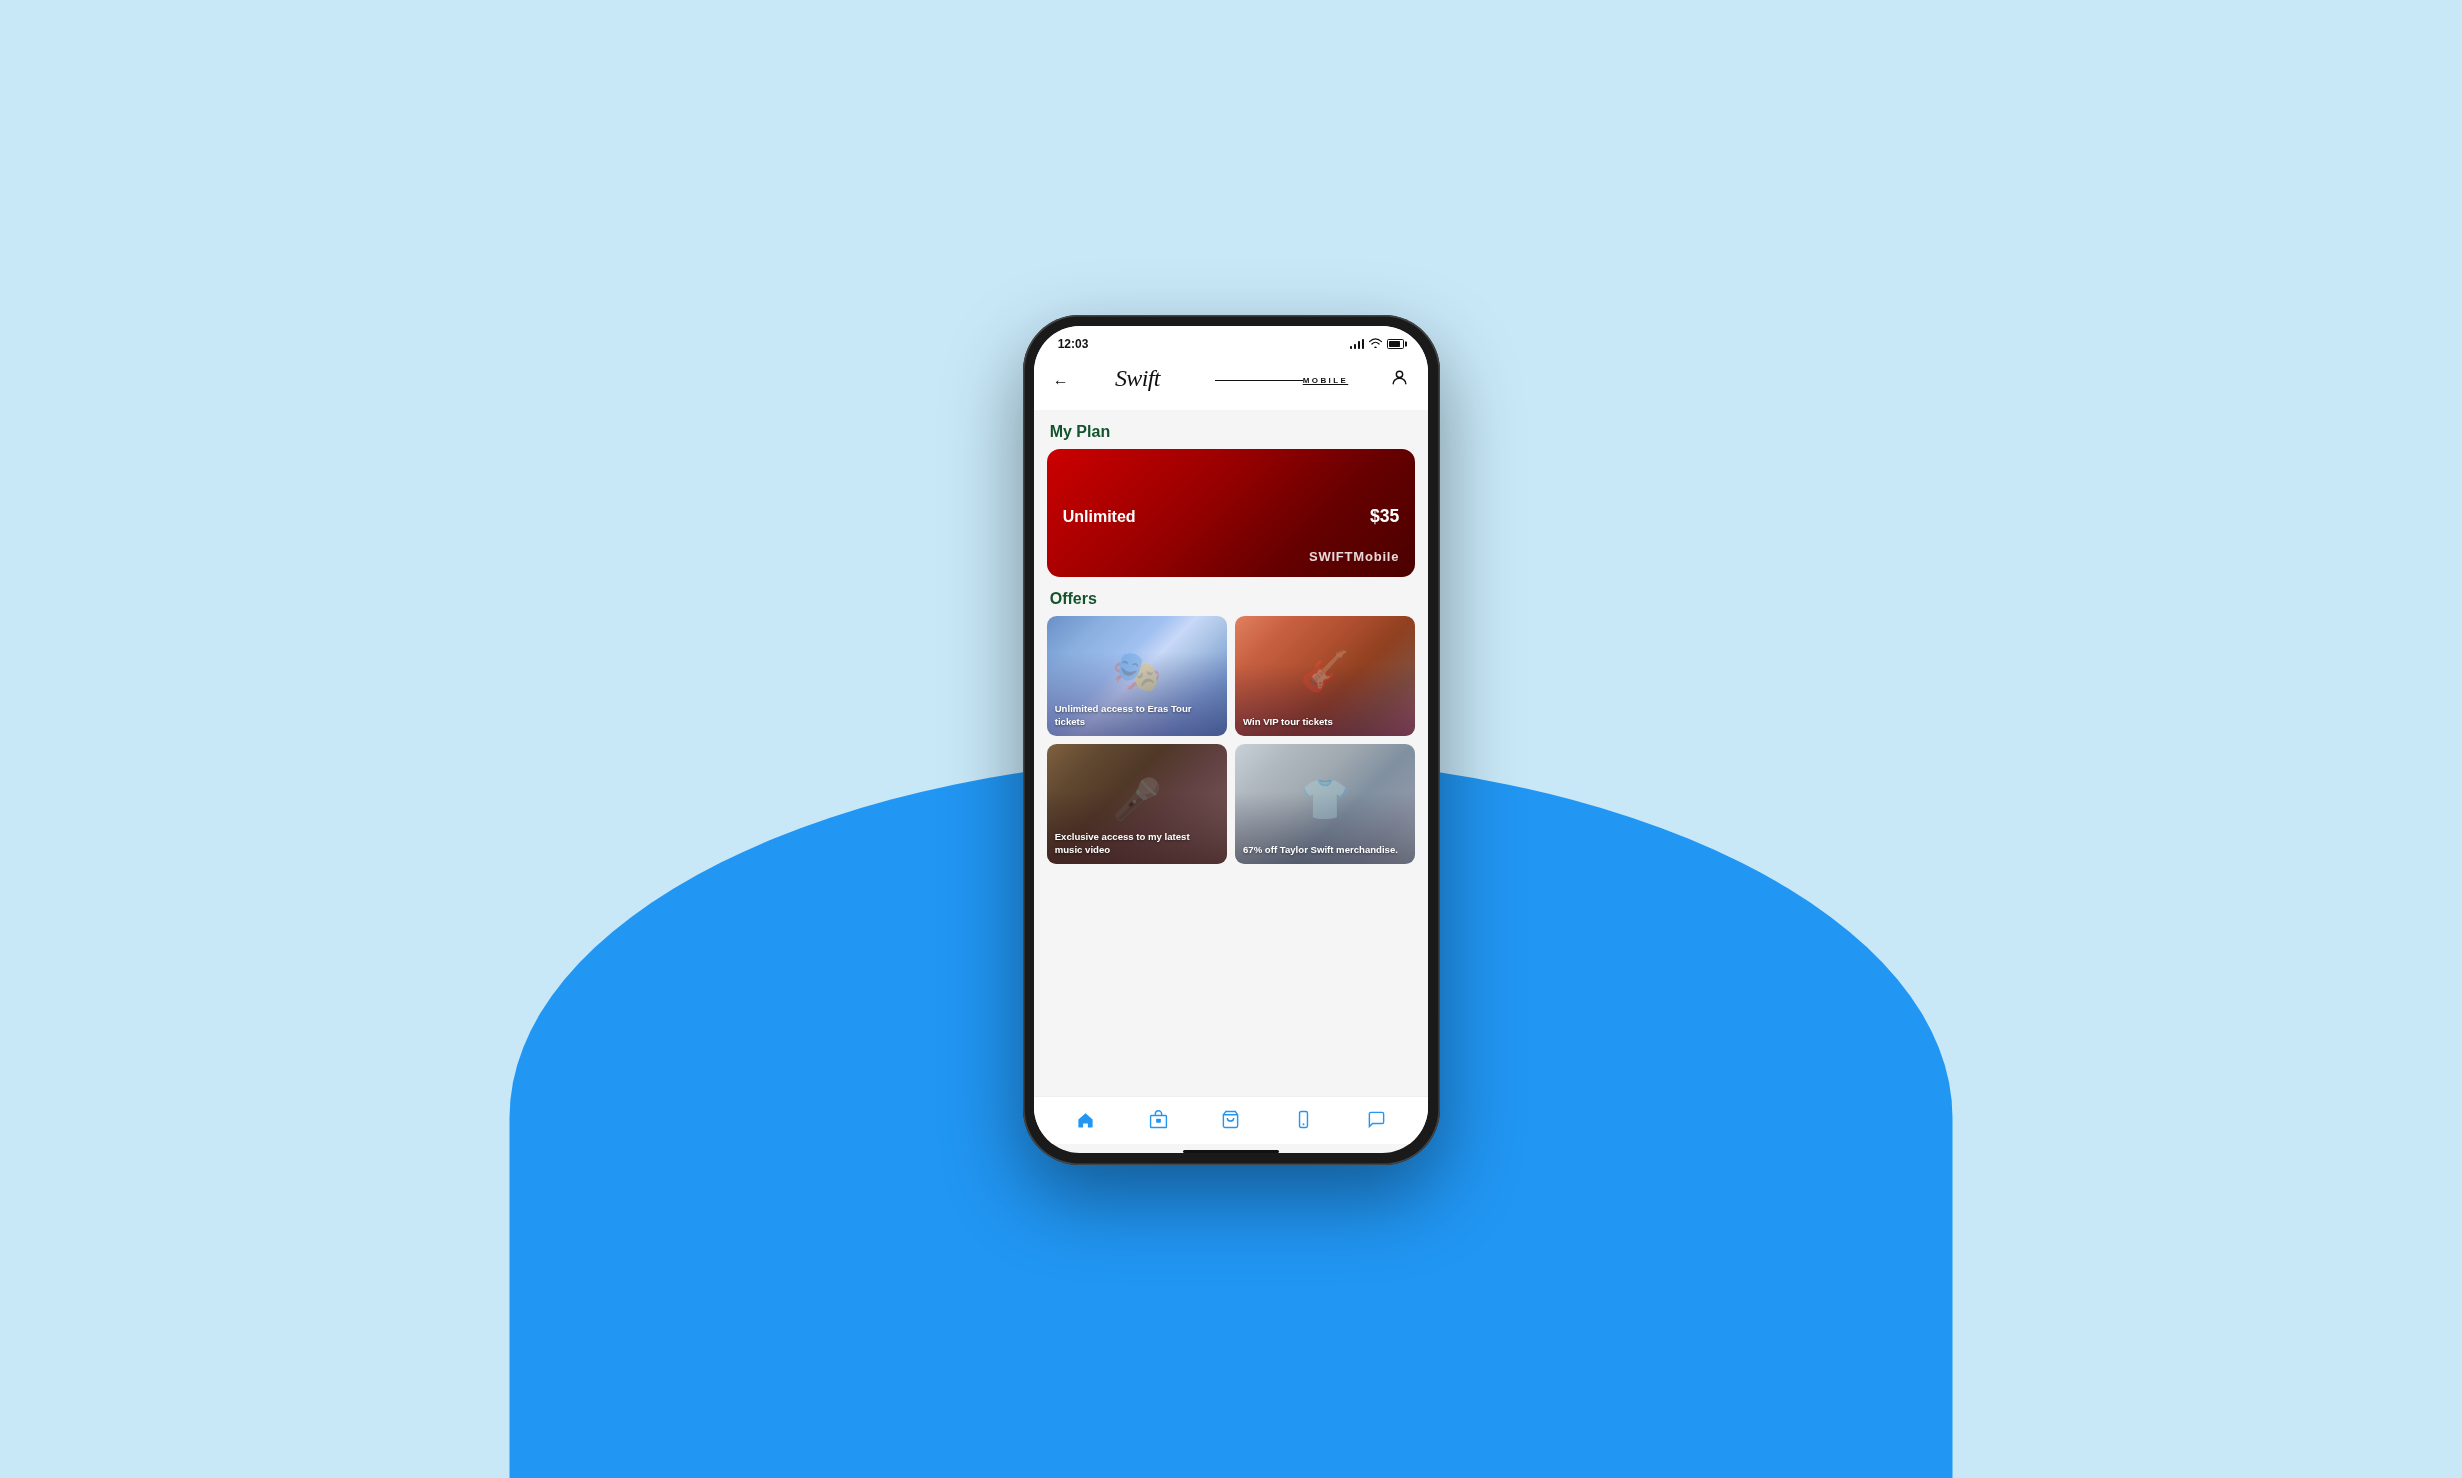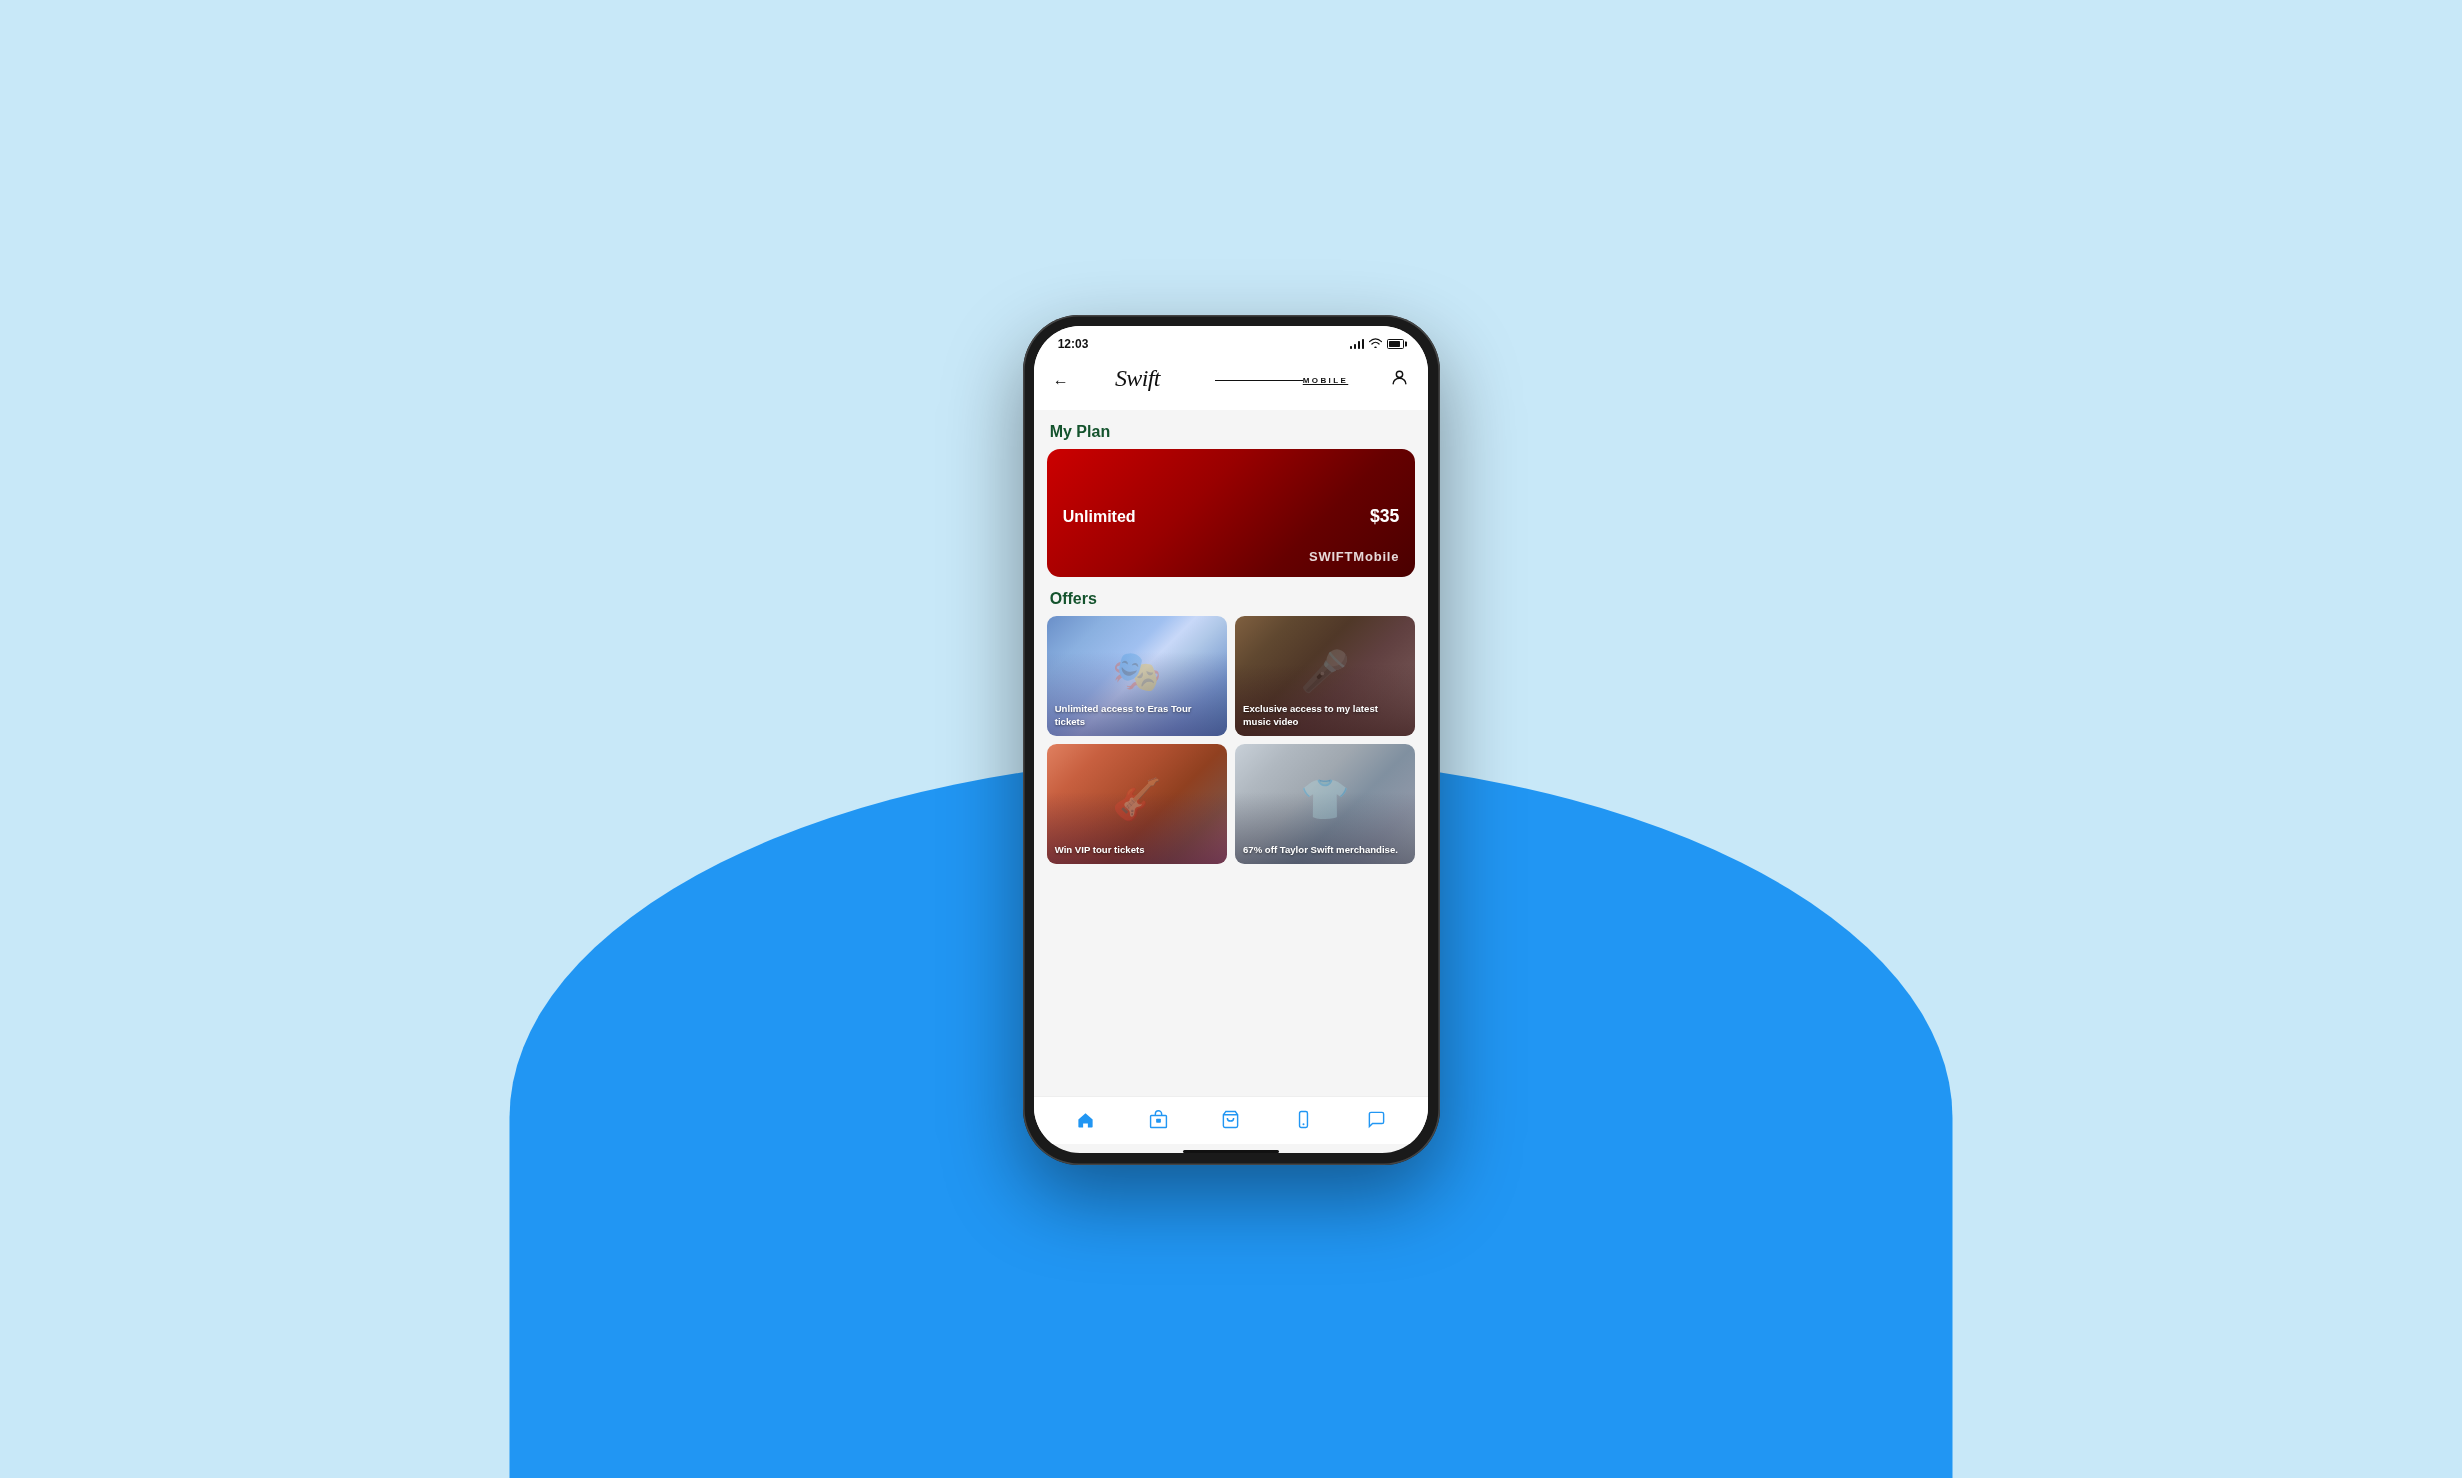--- a/index.html
+++ b/index.html
@@ -476,27 +476,27 @@
         <div class="section-header">Offers</div>
 
         <div class="offers-grid">
 
           <div class="offer-card">
             <div class="offer-bg concert"></div>
             <span class="offer-label">Unlimited access to Eras Tour tickets</span>
           </div>
 
           <div class="offer-card">
+            <div class="offer-bg singer"></div>
+            <span class="offer-label">Win VIP tour tickets</span>
+          </div>
+
+          <div class="offer-card">
             <div class="offer-bg musicvideo"></div>
             <span class="offer-label">Exclusive access to my latest music video</span>
-          </div>
-
-          <div class="offer-card">
-            <div class="offer-bg singer"></div>
-            <span class="offer-label">Win VIP tour tickets</span>
           </div>
 
           <div class="offer-card">
             <div class="offer-bg merch"></div>
             <span class="offer-label">67% off Taylor Swift merchandise.</span>
           </div>
 
         </div>
 
       </div>

